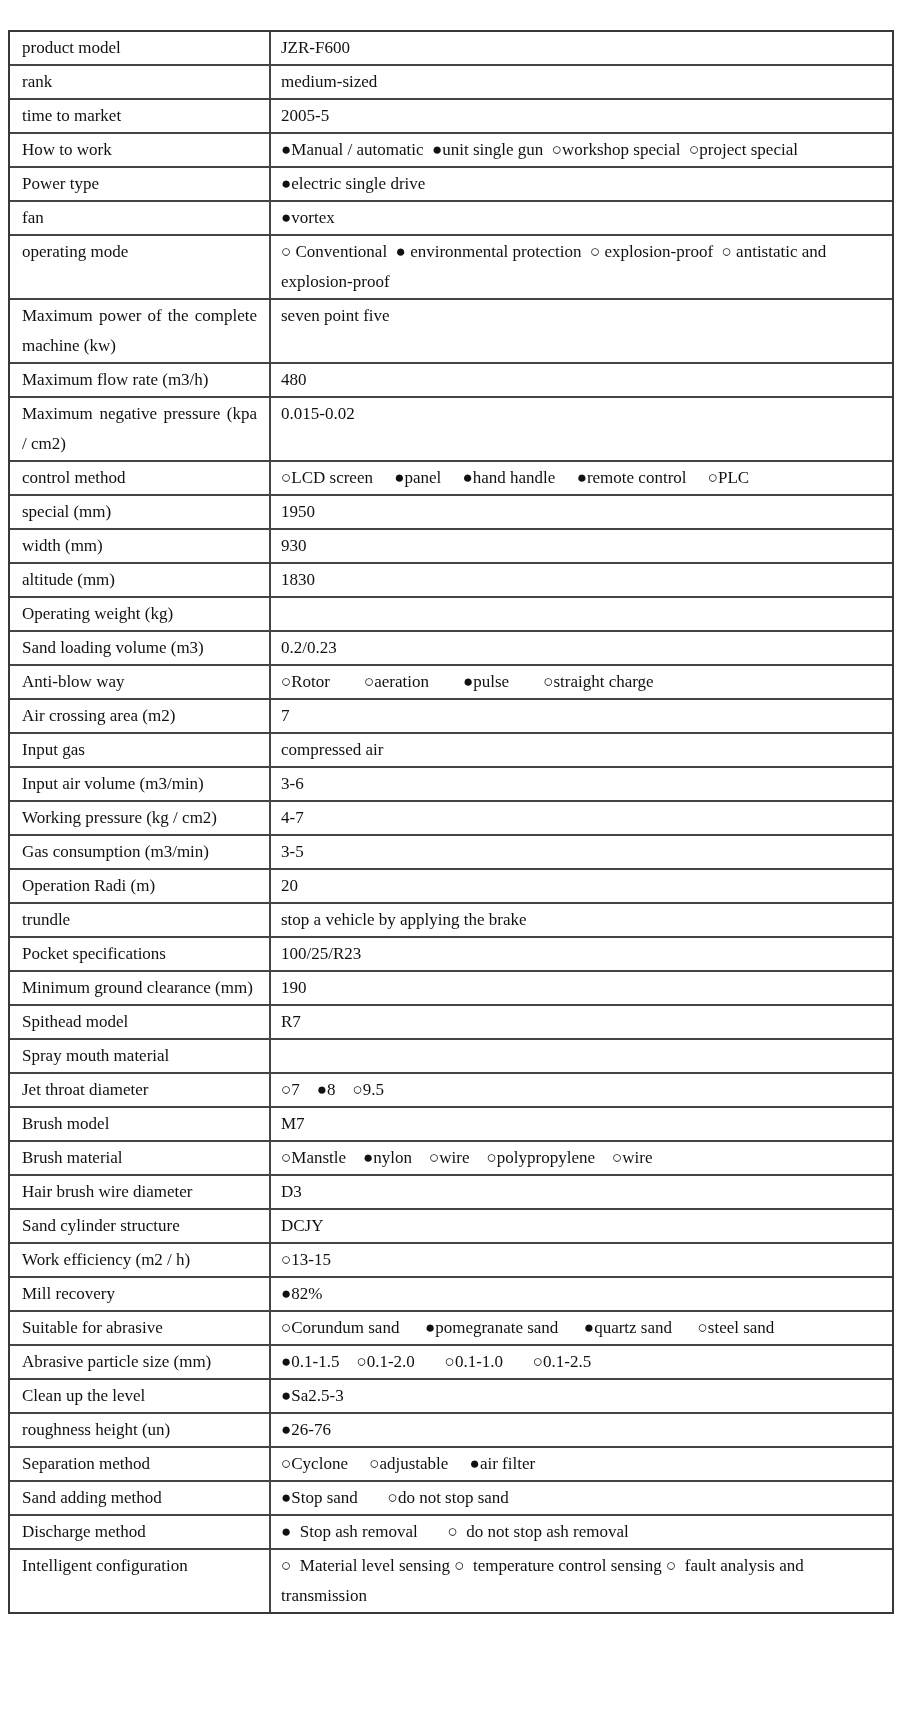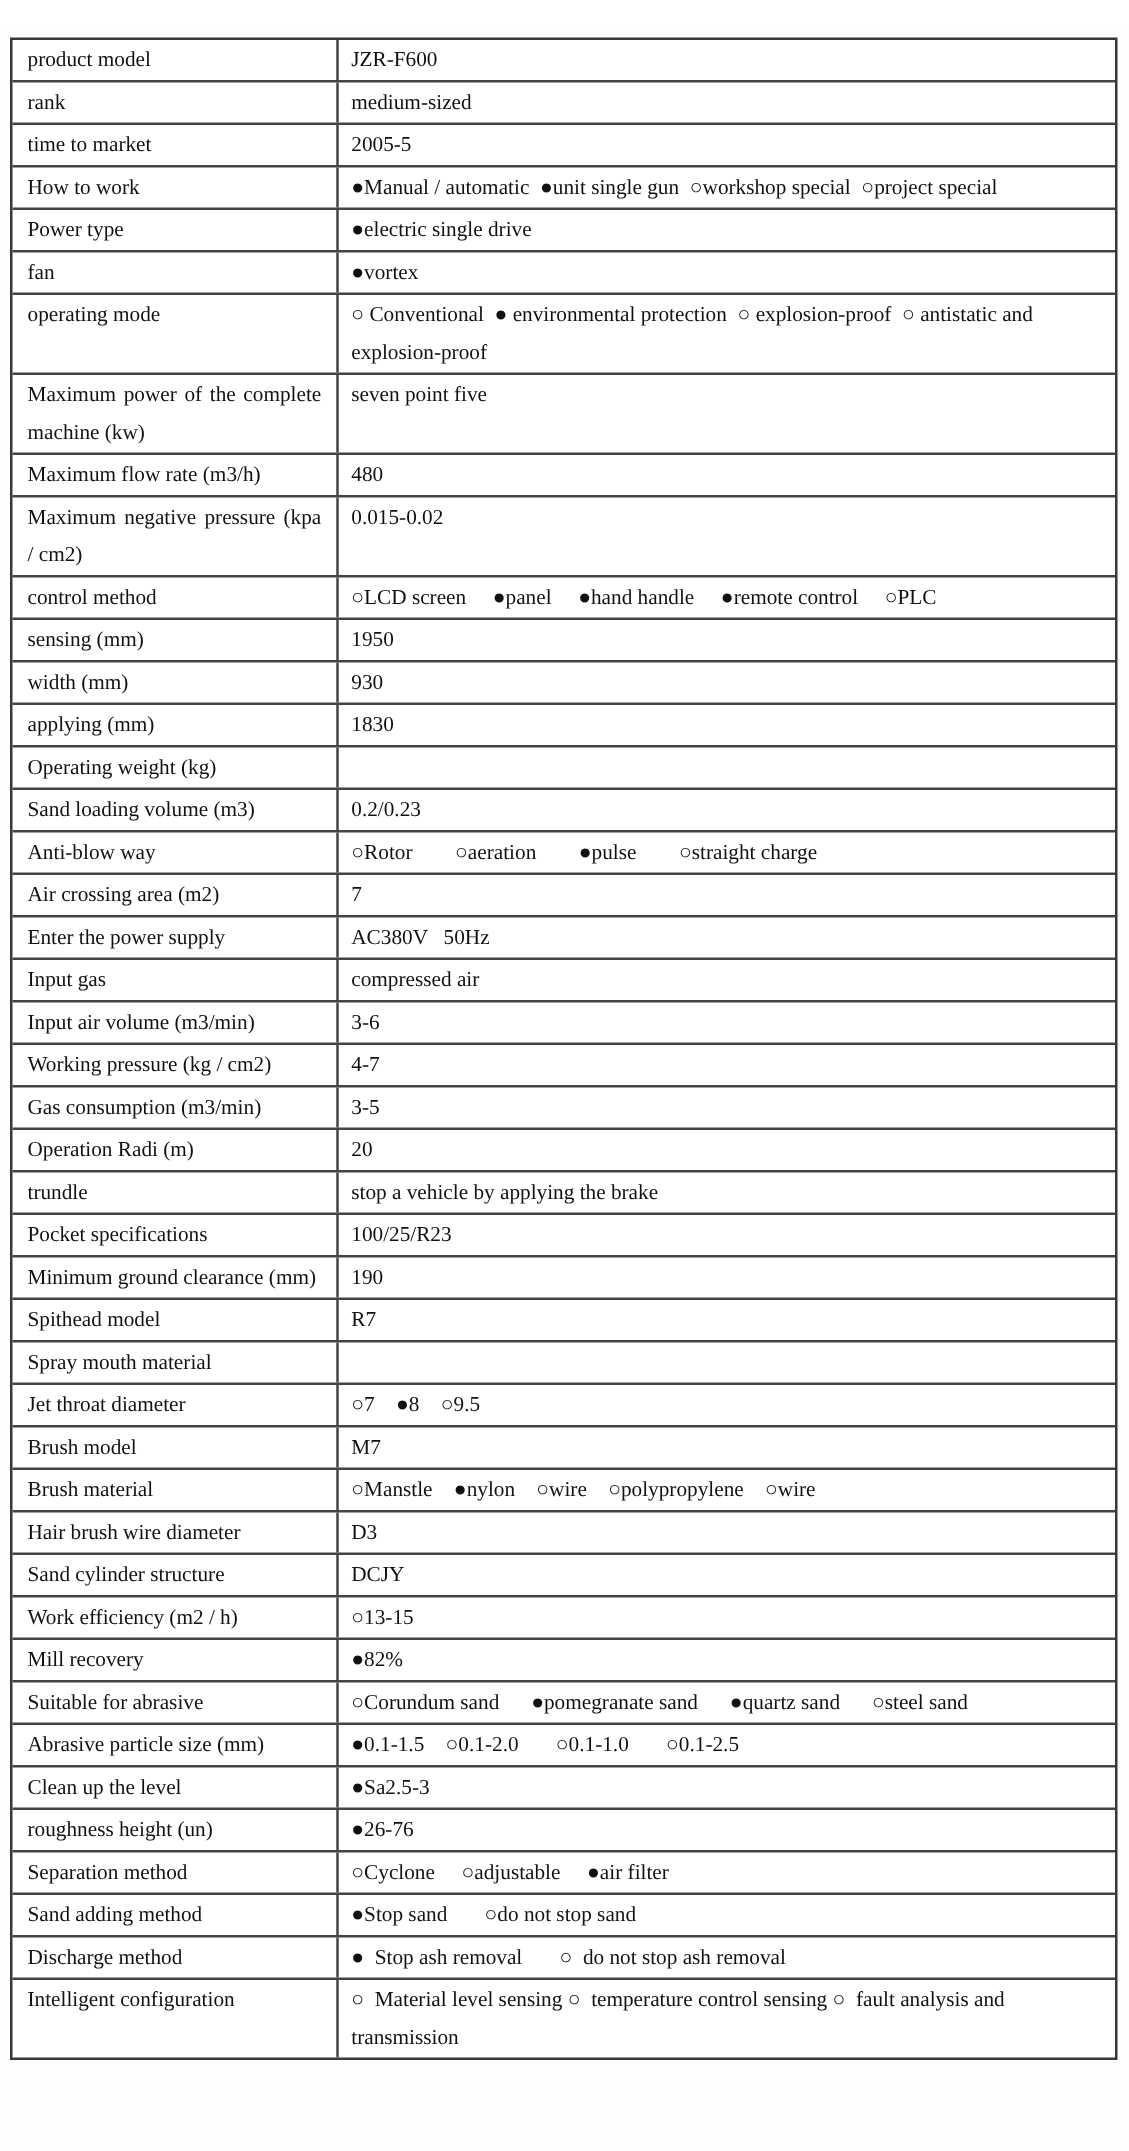--- a/index.html
+++ b/index.html
@@ -107,31 +107,31 @@
     <div class="cell label">Maximum negative pressure (kpa / cm2)</div>
     <div class="cell value">0.015-0.02</div>
   </div>
 
   <div class="spec-row">
     <div class="cell label">control method</div>
     <div class="cell value">○LCD screen     ●panel     ●hand handle     ●remote control     ○PLC</div>
   </div>
 
   <div class="spec-row">
-    <div class="cell label">sensing (mm)</div>
+    <div class="cell label">special (mm)</div>
     <div class="cell value">1950</div>
   </div>
 
   <div class="spec-row">
     <div class="cell label">width (mm)</div>
     <div class="cell value">930</div>
   </div>
 
   <div class="spec-row">
-    <div class="cell label">applying (mm)</div>
+    <div class="cell label">altitude (mm)</div>
     <div class="cell value">1830</div>
   </div>
 
   <div class="spec-row">
     <div class="cell label">Operating weight (kg)</div>
   </div>
 
   <div class="spec-row">
     <div class="cell label">Sand loading volume (m3)</div>
     <div class="cell value">0.2/0.23</div>
@@ -140,24 +140,20 @@
   <div class="spec-row">
     <div class="cell label">Anti-blow way</div>
     <div class="cell value">○Rotor        ○aeration        ●pulse        ○straight charge</div>
   </div>
 
   <div class="spec-row">
     <div class="cell label">Air crossing area (m2)</div>
     <div class="cell value">7</div>
   </div>
 
-  <div class="spec-row">
-    <div class="cell label">Enter the power supply</div>
-    <div class="cell value">AC380V   50Hz</div>
-  </div>
 
   <div class="spec-row">
     <div class="cell label">Input gas</div>
     <div class="cell value">compressed air</div>
   </div>
 
   <div class="spec-row">
     <div class="cell label">Input air volume (m3/min)</div>
     <div class="cell value">3-6</div>
   </div>

